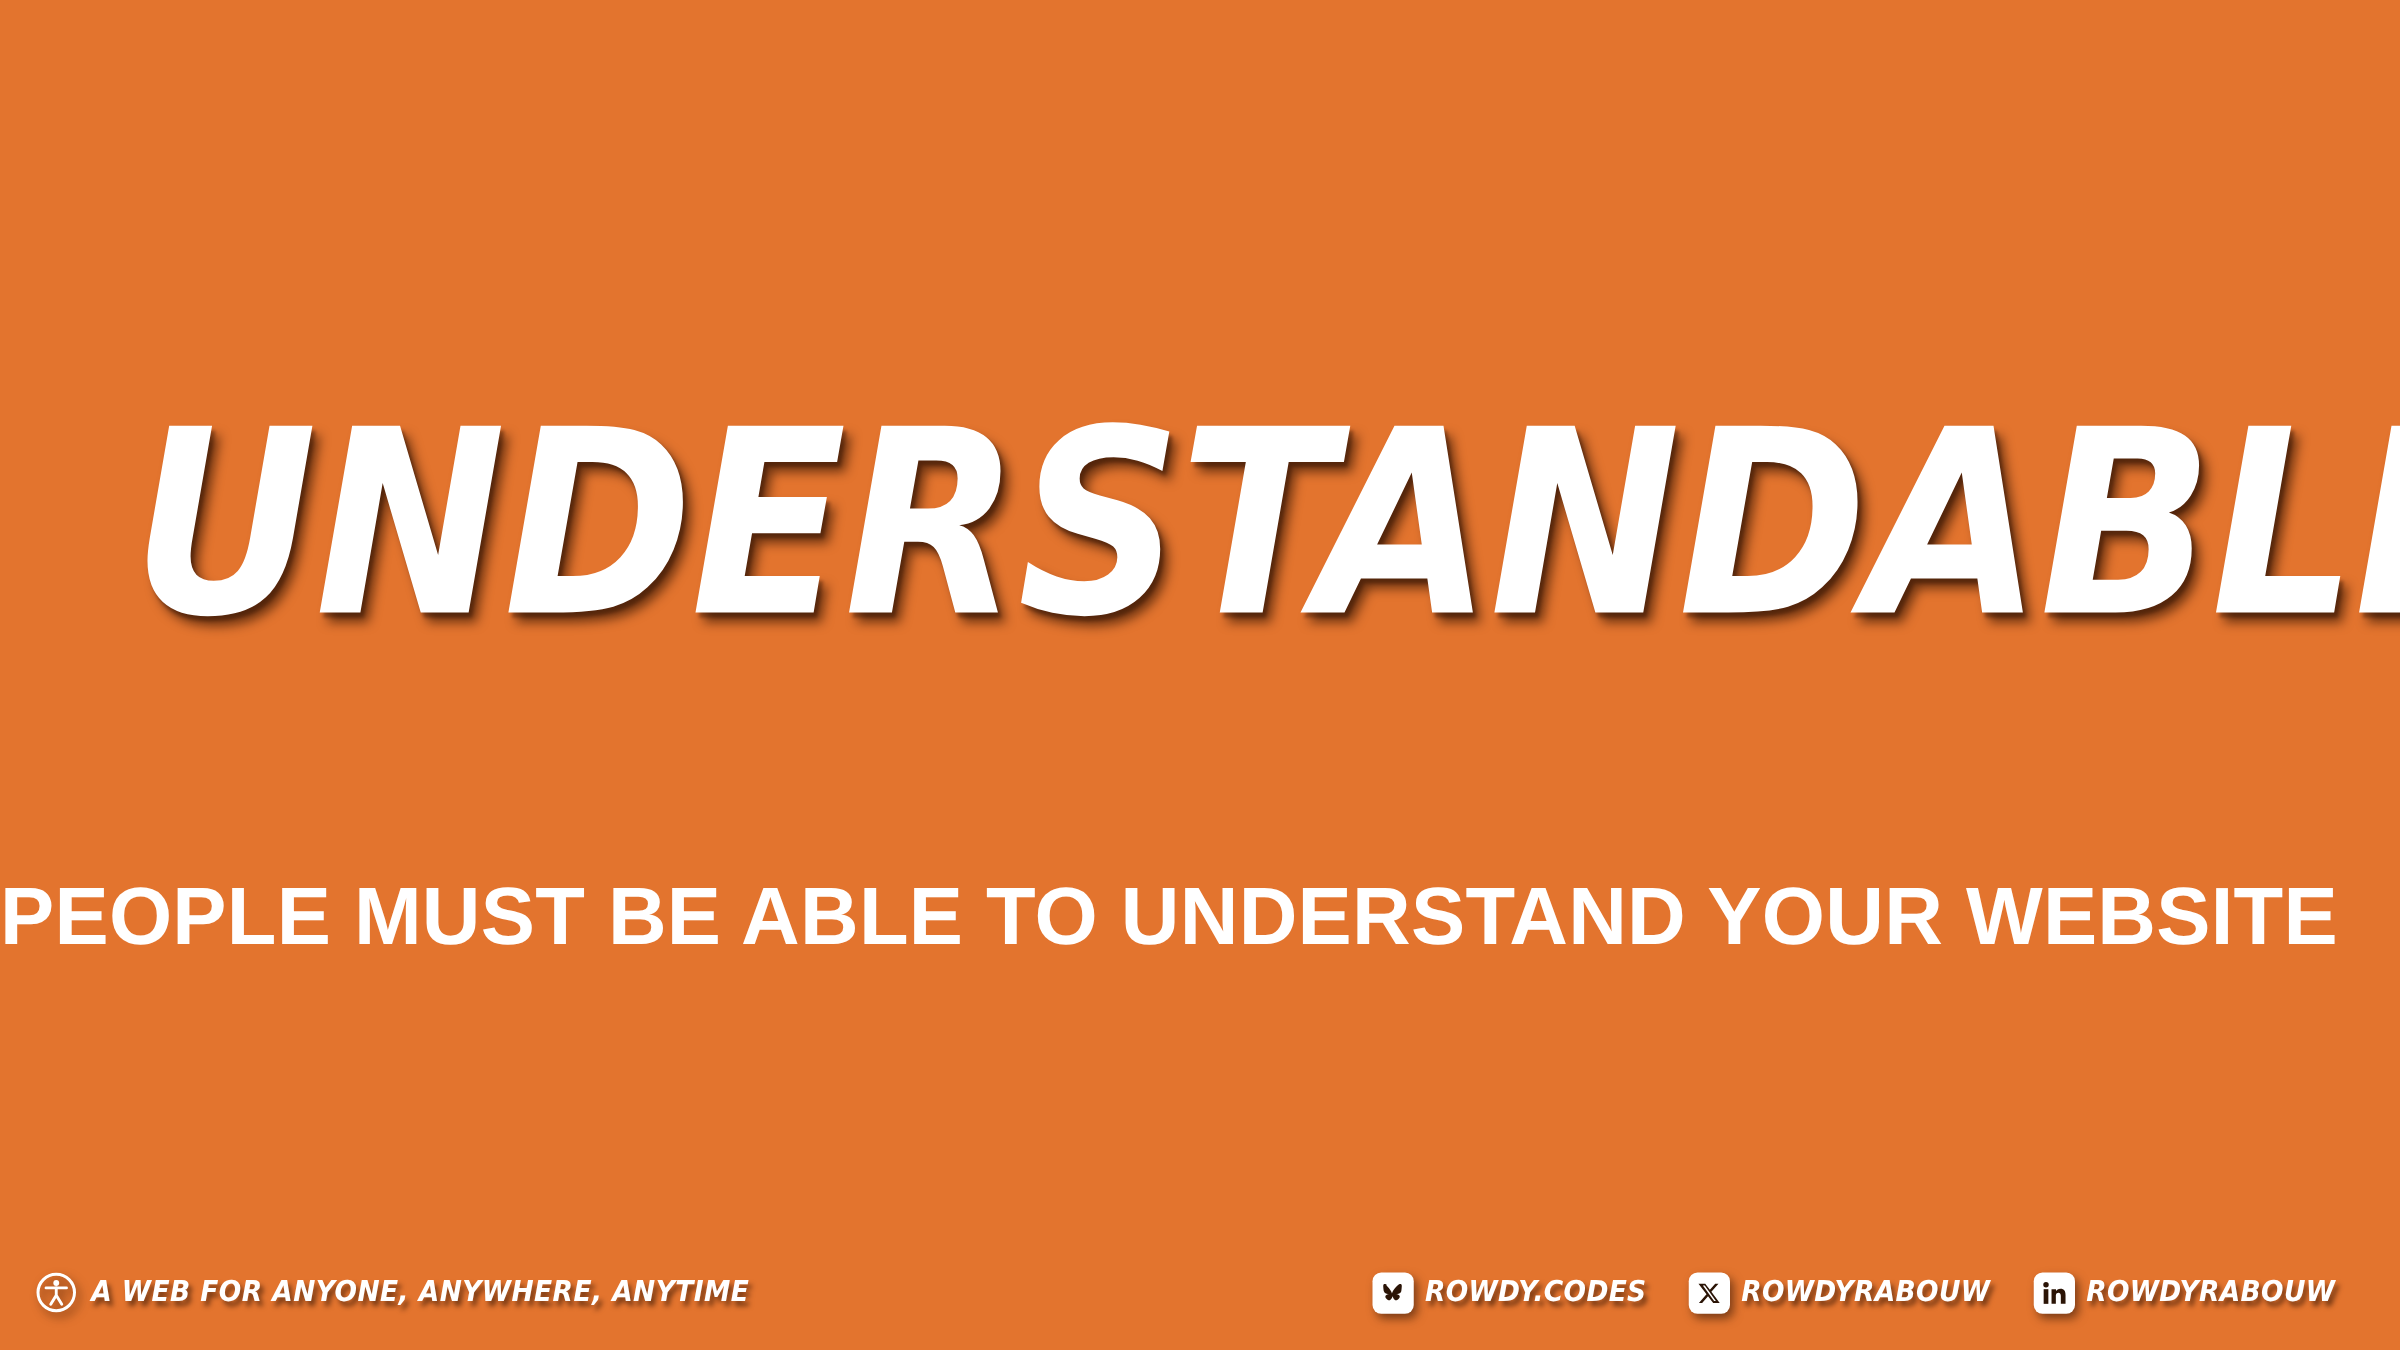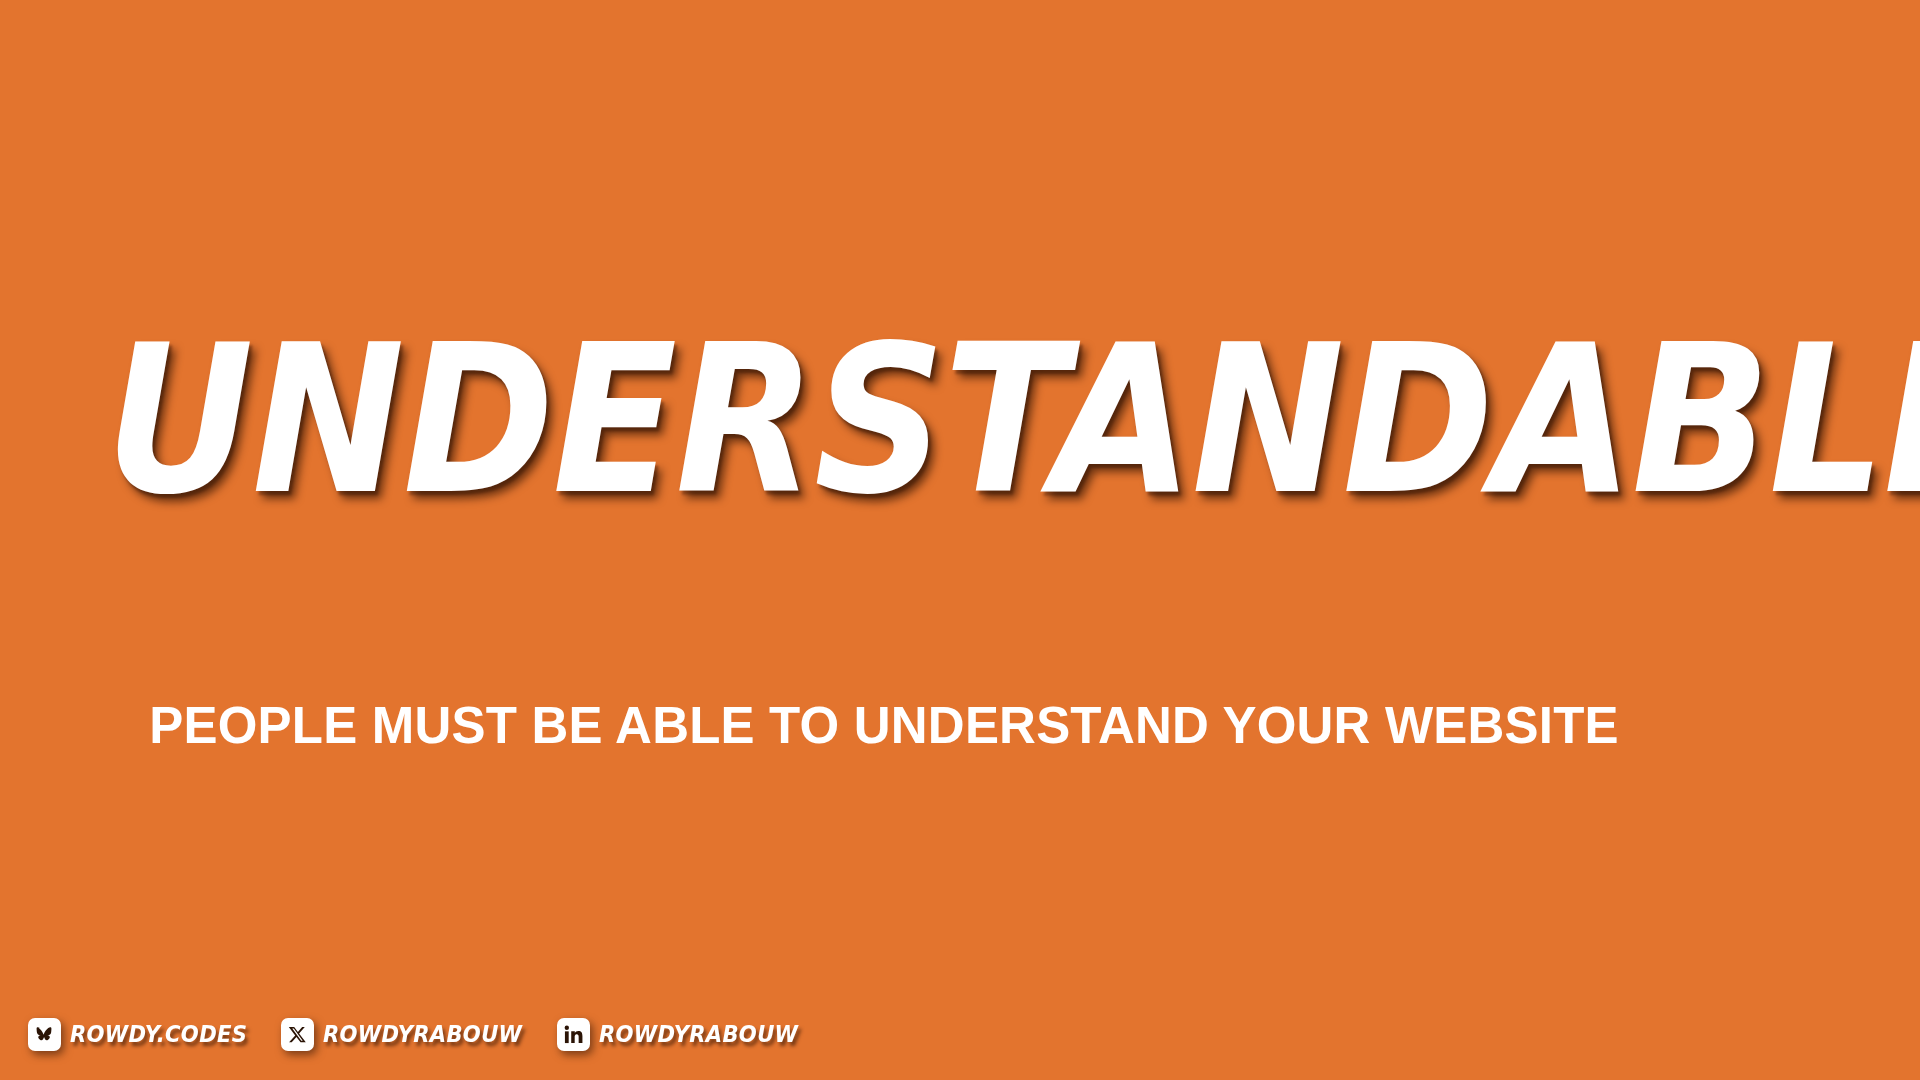--- a/index.html
+++ b/index.html
@@ -59,21 +59,21 @@
 
   .subhead {
     margin: 0;
     position: absolute;
     top: 700px;
     left: 0;
     width: 1768px;
     text-align: center;
     color: #FFFFFF;
     font-family: "Liberation Sans", sans-serif;
-    font-size: 51px;
+    font-size: 65px;
     line-height: 1;
     font-weight: 700;
     letter-spacing: 0.2px;
     white-space: nowrap;
   }
 
   
   .footer {
     position: absolute;
     left: 0;
@@ -161,20 +161,31 @@
 <div id="slide">
 
   <div class="stage">
     <h1 class="headline">UNDERSTANDABLE</h1>
 
     <p class="subhead">PEOPLE MUST BE ABLE TO UNDERSTAND YOUR WEBSITE</p>
   </div>
 
   <div class="footer">
 
+    <div class="tagline-group">
+      <span class="a11y-icon">
+        <svg viewBox="0 0 34 34" width="34" height="34" aria-hidden="true">
+          <circle cx="17" cy="17" r="14.6" fill="none" stroke="#FFFFFF" stroke-width="2.4"></circle>
+          <circle cx="17" cy="9.4" r="2.35" fill="#FFFFFF"></circle>
+          <path d="M8.8 13.3 L25.2 13.3" stroke="#FFFFFF" stroke-width="2.3" stroke-linecap="round"></path>
+          <path d="M17 13.3 L17 19.2 L12.6 26.4 M17 19.2 L21.4 26.4" stroke="#FFFFFF" stroke-width="2.3" stroke-linecap="round" fill="none"></path>
+        </svg>
+      </span>
+      <span class="tagline-text">A WEB FOR ANYONE, ANYWHERE, ANYTIME</span>
+    </div>
 
     <div class="socials">
 
       <div class="social">
         <span class="social-badge">
           <svg viewBox="0 0 24 24" width="22" height="22" aria-hidden="true">
             <path fill="#2B1406" d="M5.2 4.1c1.9 1.45 3.95 4.4 4.7 5.98.3.63.45 1.1.55 1.48.1-.38.25-.85.55-1.48.75-1.58 2.8-4.53 4.7-5.98 1.38-1.04 3.6-1.85 3.6.69 0 .5-.29 4.25-.46 4.86-.59 2.12-2.75 2.66-4.67 2.33 3.36.57 4.21 2.46 2.37 4.35-3.5 3.6-5.03-.9-5.42-2.05-.07-.21-.1-.31-.1-.22 0-.09-.04.01-.11.22-.39 1.15-1.92 5.65-5.42 2.05-1.84-1.89-.99-3.78 2.37-4.35-1.92.33-4.08-.21-4.67-2.33C2.89 9.04 2.6 5.29 2.6 4.79c0-2.54 2.22-1.73 3.6-.69z" transform="translate(0.3,1.6) scale(0.97)"></path>
           </svg>
         </span>
         <span class="social-handle">ROWDY.CODES</span>

